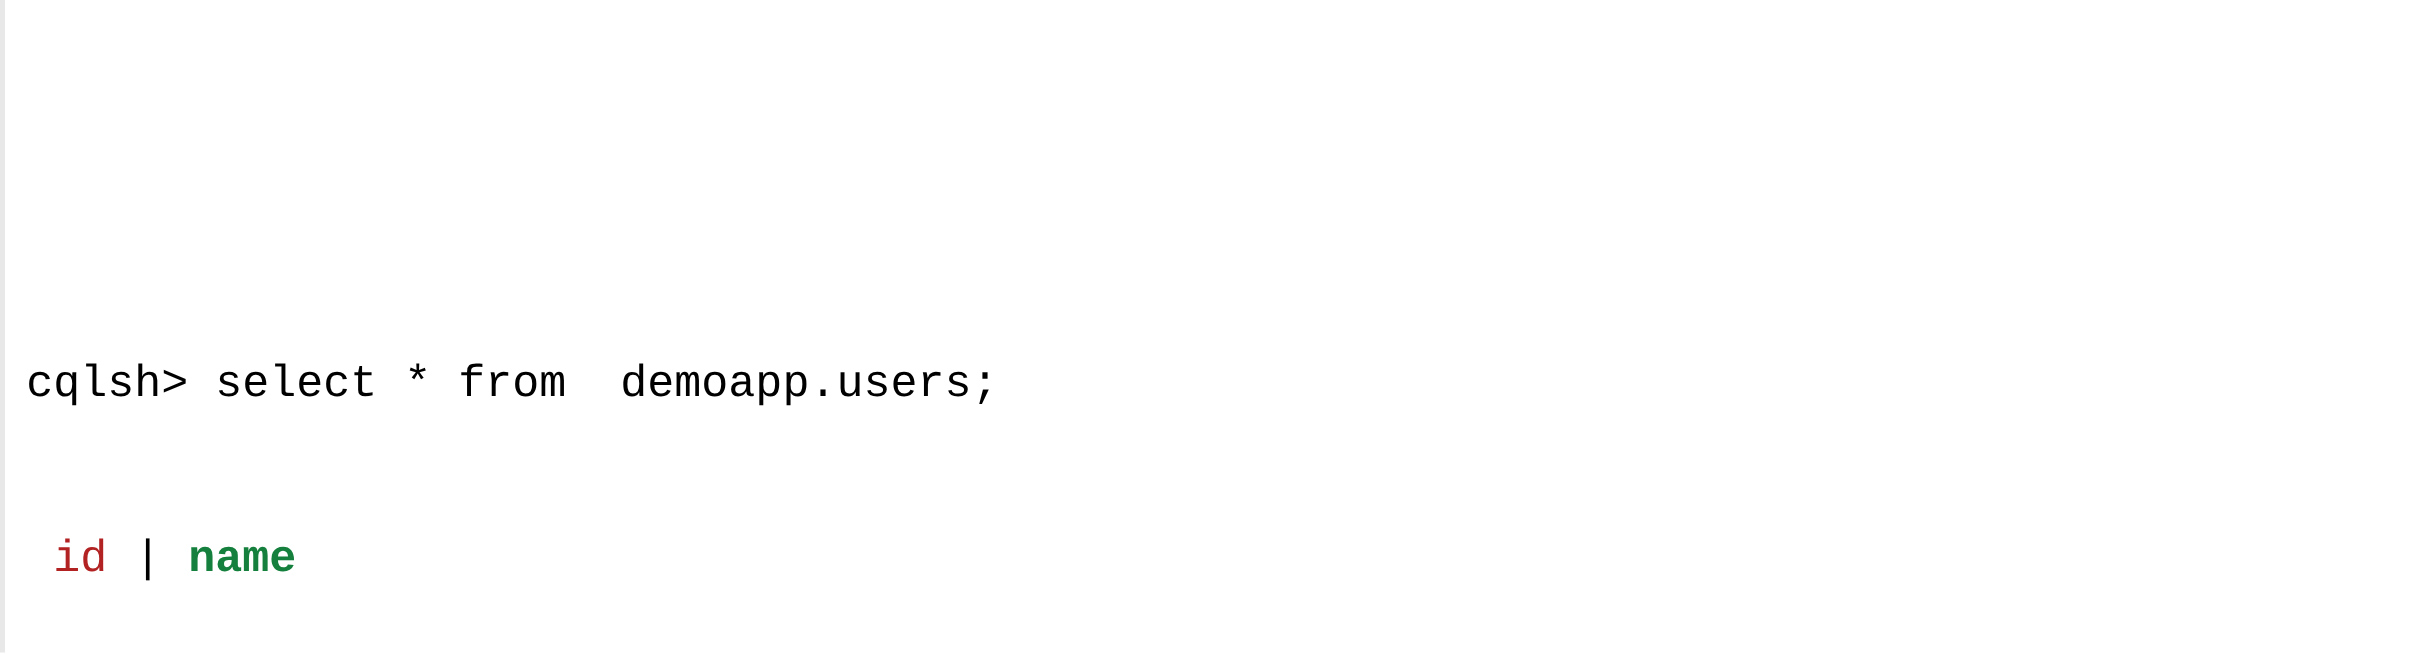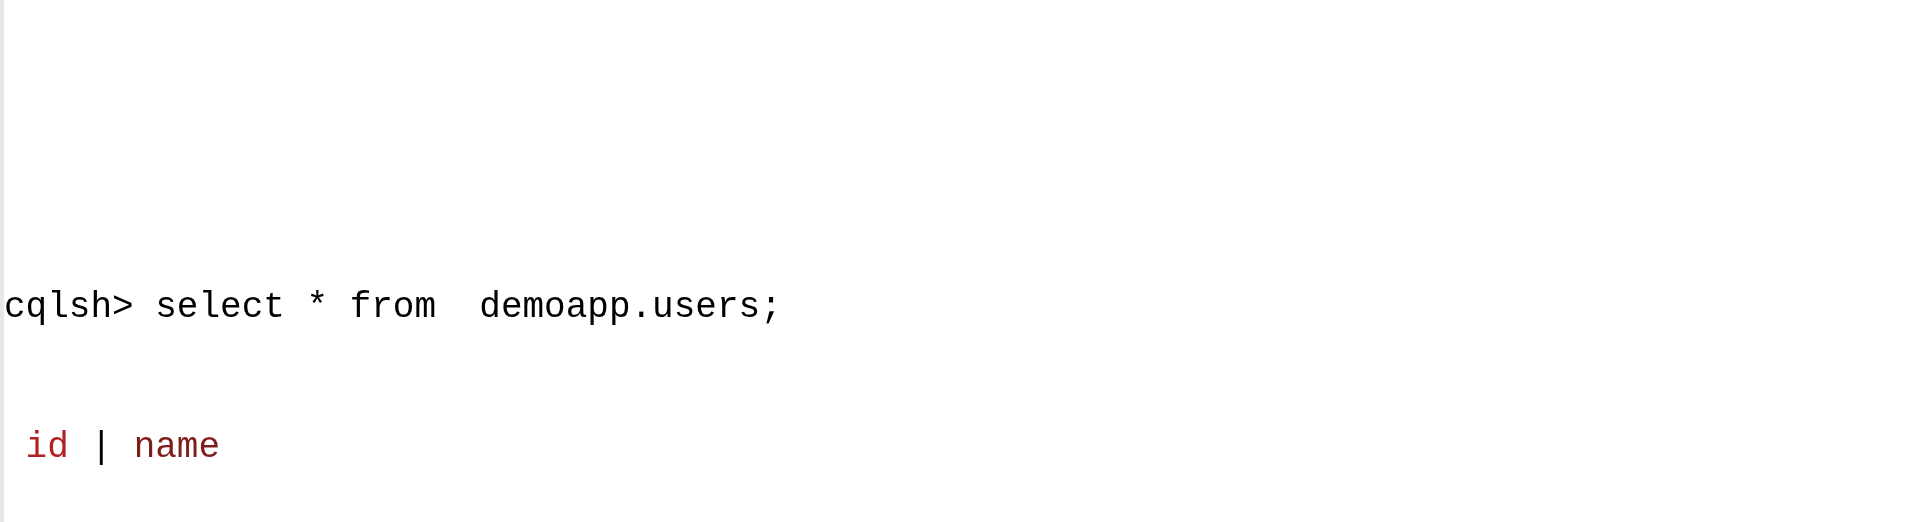--- a/index.html
+++ b/index.html
@@ -14,24 +14,25 @@
       line-height: 1.3;
       color: #000000;
       white-space: pre;
       padding: 4px 0 0 4px;
       overflow: hidden;
       width: 1930px;
       height: 522px;
     }
     .line {
       display: block;
+      padding-left: 17px;
     }
     .black { color: #000000; }
     .red-header { color: #b22222; font-weight: normal; }
-    .magenta-header { color: #7f1d1d; font-weight: normal; }
+    .magenta-header { color: #15803d; font-weight: bold; }
     .sep { color: #000000; }
     .left-gutter {
       position: absolute;
       left: 0;
       top: 0;
       width: 4px;
       height: 100%;
       background: #e8e8e8;
     }
   </style>

